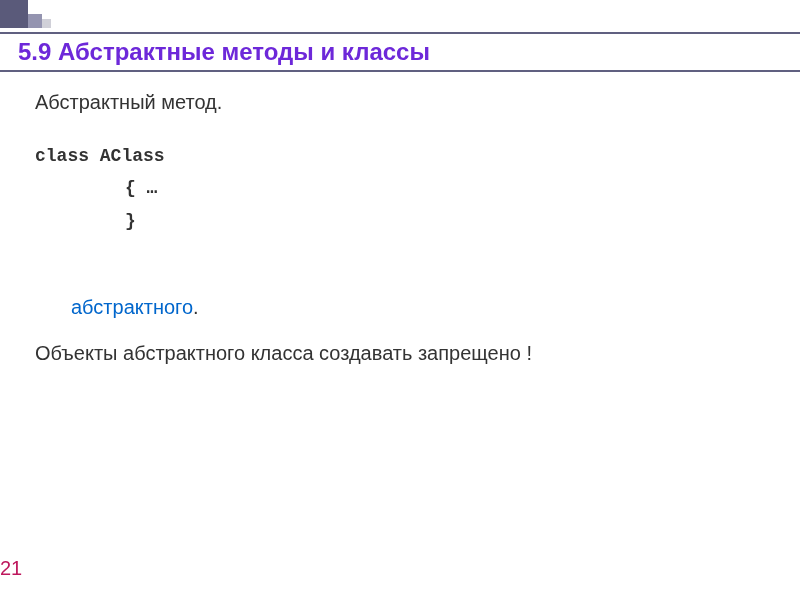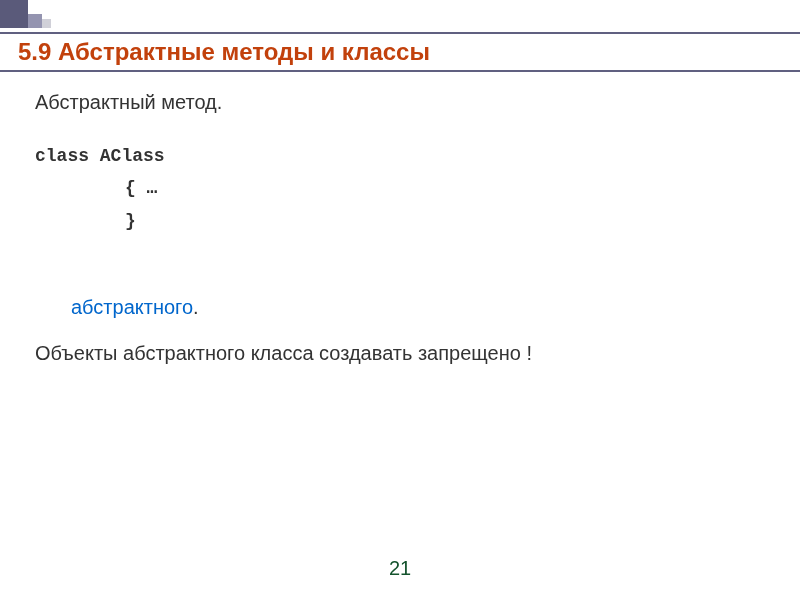--- a/index.html
+++ b/index.html
@@ -44,21 +44,21 @@
       top: 32px;
       left: 0;
       right: 0;
       border-top: 2px solid #606080;
       border-bottom: 2px solid #606080;
       padding: 4px 0 4px 18px;
     }
     .title-text {
       font-size: 24px;
       font-weight: bold;
-      color: #c2410c;
+      color: #6d28d9;
     }
     .content {
       position: absolute;
       top: 88px;
       left: 35px;
       right: 40px;
       color: #333333;
     }
     .body-text {
       font-size: 20px;
@@ -97,23 +97,22 @@
       display: inline-block;
     }
     .blue-word {
       color: #0066cc;
     }
     .page-number {
       position: absolute;
       bottom: 20px;
       left: 0;
       right: 0;
-      text-align: center;
       font-size: 20px;
-      color: #14532d;
+      color: #be185d;
       margin-top: 8px;
     }
   </style>
 </head>
 <body>
 
 <div class="decoration">
   <div class="square-large"></div>
   <div class="square-med"></div>
   <div class="square-small"></div>

